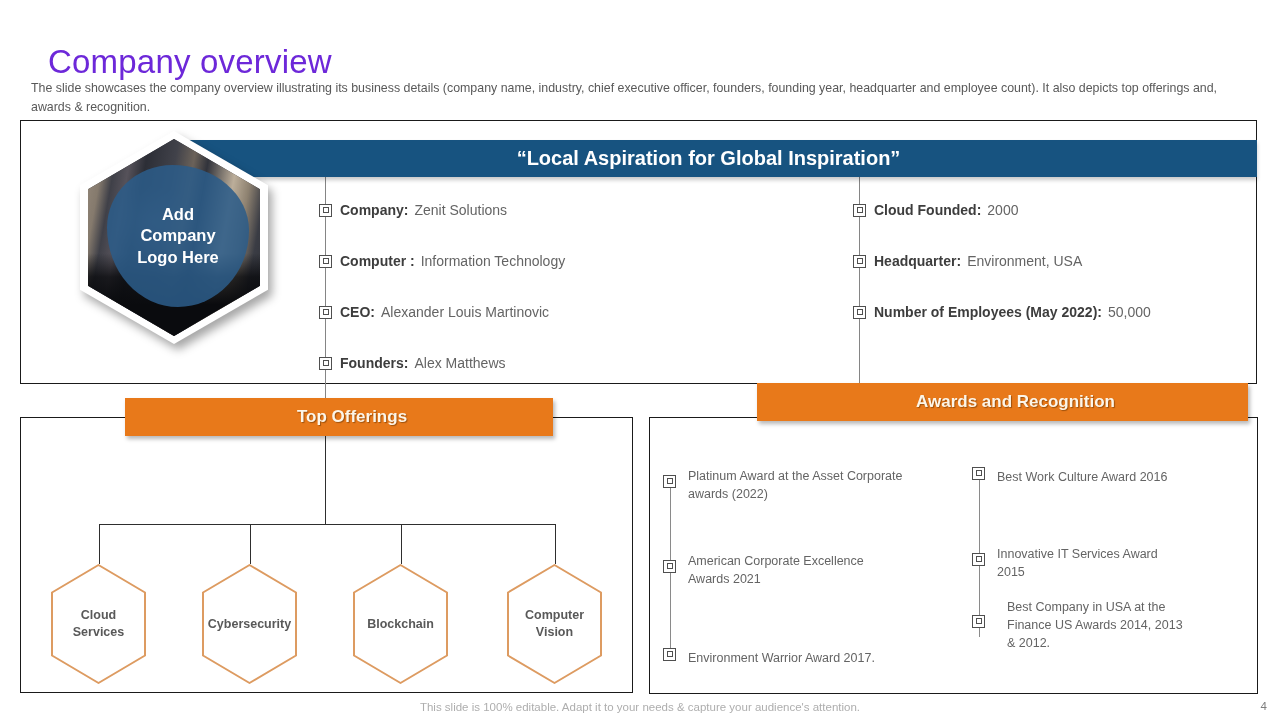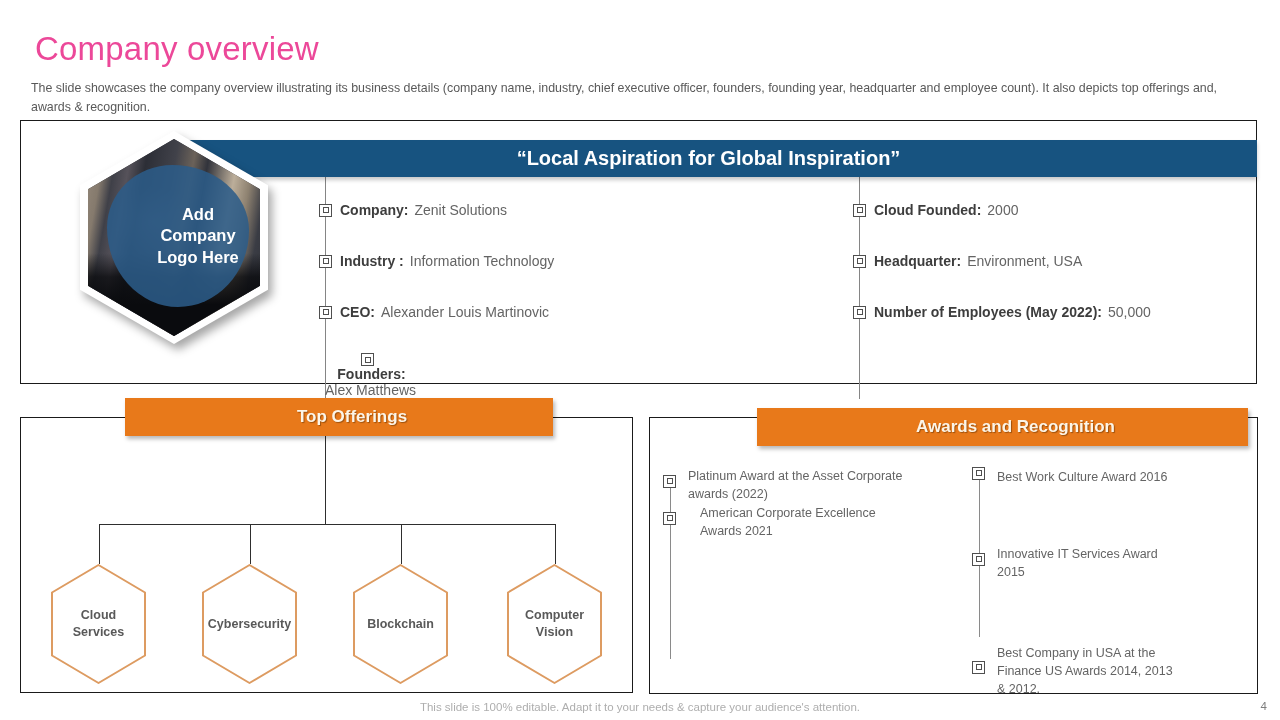--- a/index.html
+++ b/index.html
@@ -2,22 +2,22 @@
 <html><head>
 <meta charset="utf-8">
 <style>
   html,body { margin:0; padding:0; background:#e9e9e9; }
   .slide {
     position:relative; width:1280px; height:720px; background:#ffffff;
     font-family:"Liberation Sans", sans-serif; overflow:hidden;
   }
   
   .page-title {
-    position:absolute; left:31px; top:26px; margin:4px;
-    font-size:33px; font-weight:400; color:#ec4899; letter-spacing:.2px;
+    position:absolute; left:31px; top:26px; margin:17px;
+    font-size:33px; font-weight:400; color:#6d28d9; letter-spacing:.2px;
   }
   .slide-desc {
     position:absolute; left:31px; top:79px; width:1224px; margin:0;
     font-size:12.4px; line-height:1.5; color:#595959;
   }
   
   .main-box {
     position:absolute; left:20px; top:120px; width:1237px; height:264px;
     border:1.5px solid #1a1a1a; box-sizing:border-box; background:#fff;
   }
@@ -44,21 +44,21 @@
       radial-gradient(ellipse 60px 50px at 38% 42%, rgba(125,135,155,.35), transparent 70%),
       linear-gradient(to bottom, transparent 58%, rgba(8,9,12,.78) 70%, #0a0b0e 84%),
       linear-gradient(100deg,#978b7d 0%,#857a6d 9%,#3f4048 15%,#56525a 22%,#2c2e36 30%,
                       #41424a 44%,#6b6259 53%,#31333b 60%,#bcae9a 74%,#8d8170 82%,
                       #3a3c44 90%,#2f3138 100%);
   }
   .logo-blob {
     position:absolute; left:27px; top:34px; width:142px; height:142px;
     background:rgba(44,92,137,.87);
     border-radius:46% 54% 50% 50% / 44% 46% 54% 56%;
-    display:flex; align-items:center; justify-content:flex-end; text-align:center;
+    display:flex; align-items:center; justify-content:center; text-align:center;
   }
   .logo-blob span { color:#fff; font-weight:bold; font-size:16.5px; line-height:1.3; width:102px; }
   
   .detail-row { position:absolute; display:flex; align-items:center; height:20px; z-index:2; }
   .bullet {
     width:11px; height:11px; border:1.6px solid #4f4f4f; background:#fff;
     display:flex; align-items:center; justify-content:center; flex:none;
   }
   .bullet-inner { width:4px; height:4px; border:1.4px solid #4f4f4f; }
   .dlabel { margin-left:8px; font-weight:bold; color:#3d3d3d; font-size:14px; white-space:nowrap; }
@@ -68,21 +68,21 @@
   #offerings-box { left:20px;  top:417px; width:613px; height:276px; }
   #awards-box    { left:649px; top:417px; width:609px; height:277px; }
   .orange-banner {
     position:absolute; background:#e8791a; z-index:2;
     display:flex; align-items:center; justify-content:center;
     box-shadow:2px 3px 4px rgba(0,0,0,.28);
     padding-left:26px;
   }
   .orange-banner span { color:#fcf5e8; font-weight:bold; font-size:17px; text-shadow:1px 1px 1px rgba(95,48,0,.55); }
   #offerings-banner { left:125px; top:398px; width:402px; height:38px; }
-  #awards-banner    { left:757px; top:408px; width:465px; height:38px; }
+  #awards-banner    { left:757px; top:383px; width:465px; height:38px; }
   
   .tline { position:absolute; border-color:#2e2e2e; border-style:solid; border-width:0; }
   #tree-stem  { left:325px; top:436px; height:88px; border-left-width:1px; }
   #tree-h     { left:99px;  top:524px; width:457px; border-top-width:1px; }
   .tree-drop  { top:524px; height:40px; border-left-width:1px; }
   .offer-hex { position:absolute; width:101px; height:122px; top:563px; }
   .offer-hex svg { position:absolute; inset:0; }
   .offer-label {
     position:absolute; inset:0; display:flex; align-items:center; justify-content:center;
     text-align:center; font-weight:bold; font-size:12.5px; color:#595959; padding:0 15px; line-height:1.35;
@@ -128,31 +128,31 @@
     <span class="bullet">
         <span class="bullet-inner"></span>
       </span>
     <span class="dlabel">Company:</span>
     <span class="dvalue">Zenit Solutions</span>
   </div>
   <div class="detail-row" style="left:319px; top:251px;">
     <span class="bullet">
         <span class="bullet-inner"></span>
       </span>
-    <span class="dlabel">Industry :</span>
+    <span class="dlabel">Computer :</span>
     <span class="dvalue">Information Technology</span>
   </div>
   <div class="detail-row" style="left:319px; top:302px;">
     <span class="bullet">
         <span class="bullet-inner"></span>
       </span>
     <span class="dlabel">CEO:</span>
     <span class="dvalue">Alexander Louis Martinovic</span>
   </div>
-  <div class="detail-row" style="left:319px; top:353px;flex-direction:column;">
+  <div class="detail-row" style="left:319px; top:353px;">
     <span class="bullet">
         <span class="bullet-inner"></span>
       </span>
     <span class="dlabel">Founders:</span>
     <span class="dvalue">Alex Matthews</span>
   </div>
 
   <div class="detail-row" style="left:853px; top:200px;">
     <span class="bullet">
         <span class="bullet-inner"></span>
@@ -219,40 +219,46 @@
 
   <div class="aline" id="awards-vline-left"></div>
   <div class="aline" id="awards-vline-right"></div>
 
   <div class="award-item col-left" style="left:663px; top:459px;">
     <span class="bullet">
         <span class="bullet-inner"></span>
       </span>
     <span class="award-text">Platinum Award at the Asset Corporate awards (2022)</span>
   </div>
-  <div class="award-item col-left" style="left:663px; top:496px;gap:12px;">
+  <div class="award-item col-left" style="left:663px; top:544px;">
     <span class="bullet">
         <span class="bullet-inner"></span>
       </span>
     <span class="award-text">American Corporate Excellence Awards 2021</span>
   </div>
+  <div class="award-item col-left" style="left:663px; top:641px;">
+    <span class="bullet">
+        <span class="bullet-inner"></span>
+      </span>
+    <span class="award-text">Environment Warrior Award 2017.</span>
+  </div>
 
   <div class="award-item col-right" style="left:972px; top:460px;">
     <span class="bullet">
         <span class="bullet-inner"></span>
       </span>
     <span class="award-text">Best Work Culture Award 2016</span>
   </div>
   <div class="award-item col-right" style="left:972px; top:537px;">
     <span class="bullet">
         <span class="bullet-inner"></span>
       </span>
     <span class="award-text">Innovative IT Services Award 2015</span>
   </div>
-  <div class="award-item col-right" style="left:972px; top:636px;">
+  <div class="award-item col-right" style="left:972px; top:590px;gap:10px;">
     <span class="bullet">
         <span class="bullet-inner"></span>
       </span>
     <span class="award-text">Best Company in USA at the Finance US Awards 2014, 2013 &amp; 2012.</span>
   </div>
 
   <div class="footer-note">This slide is 100% editable. Adapt it to your needs &amp; capture your audience's attention.</div>
   <div class="page-number">4</div>
 
 </div>

